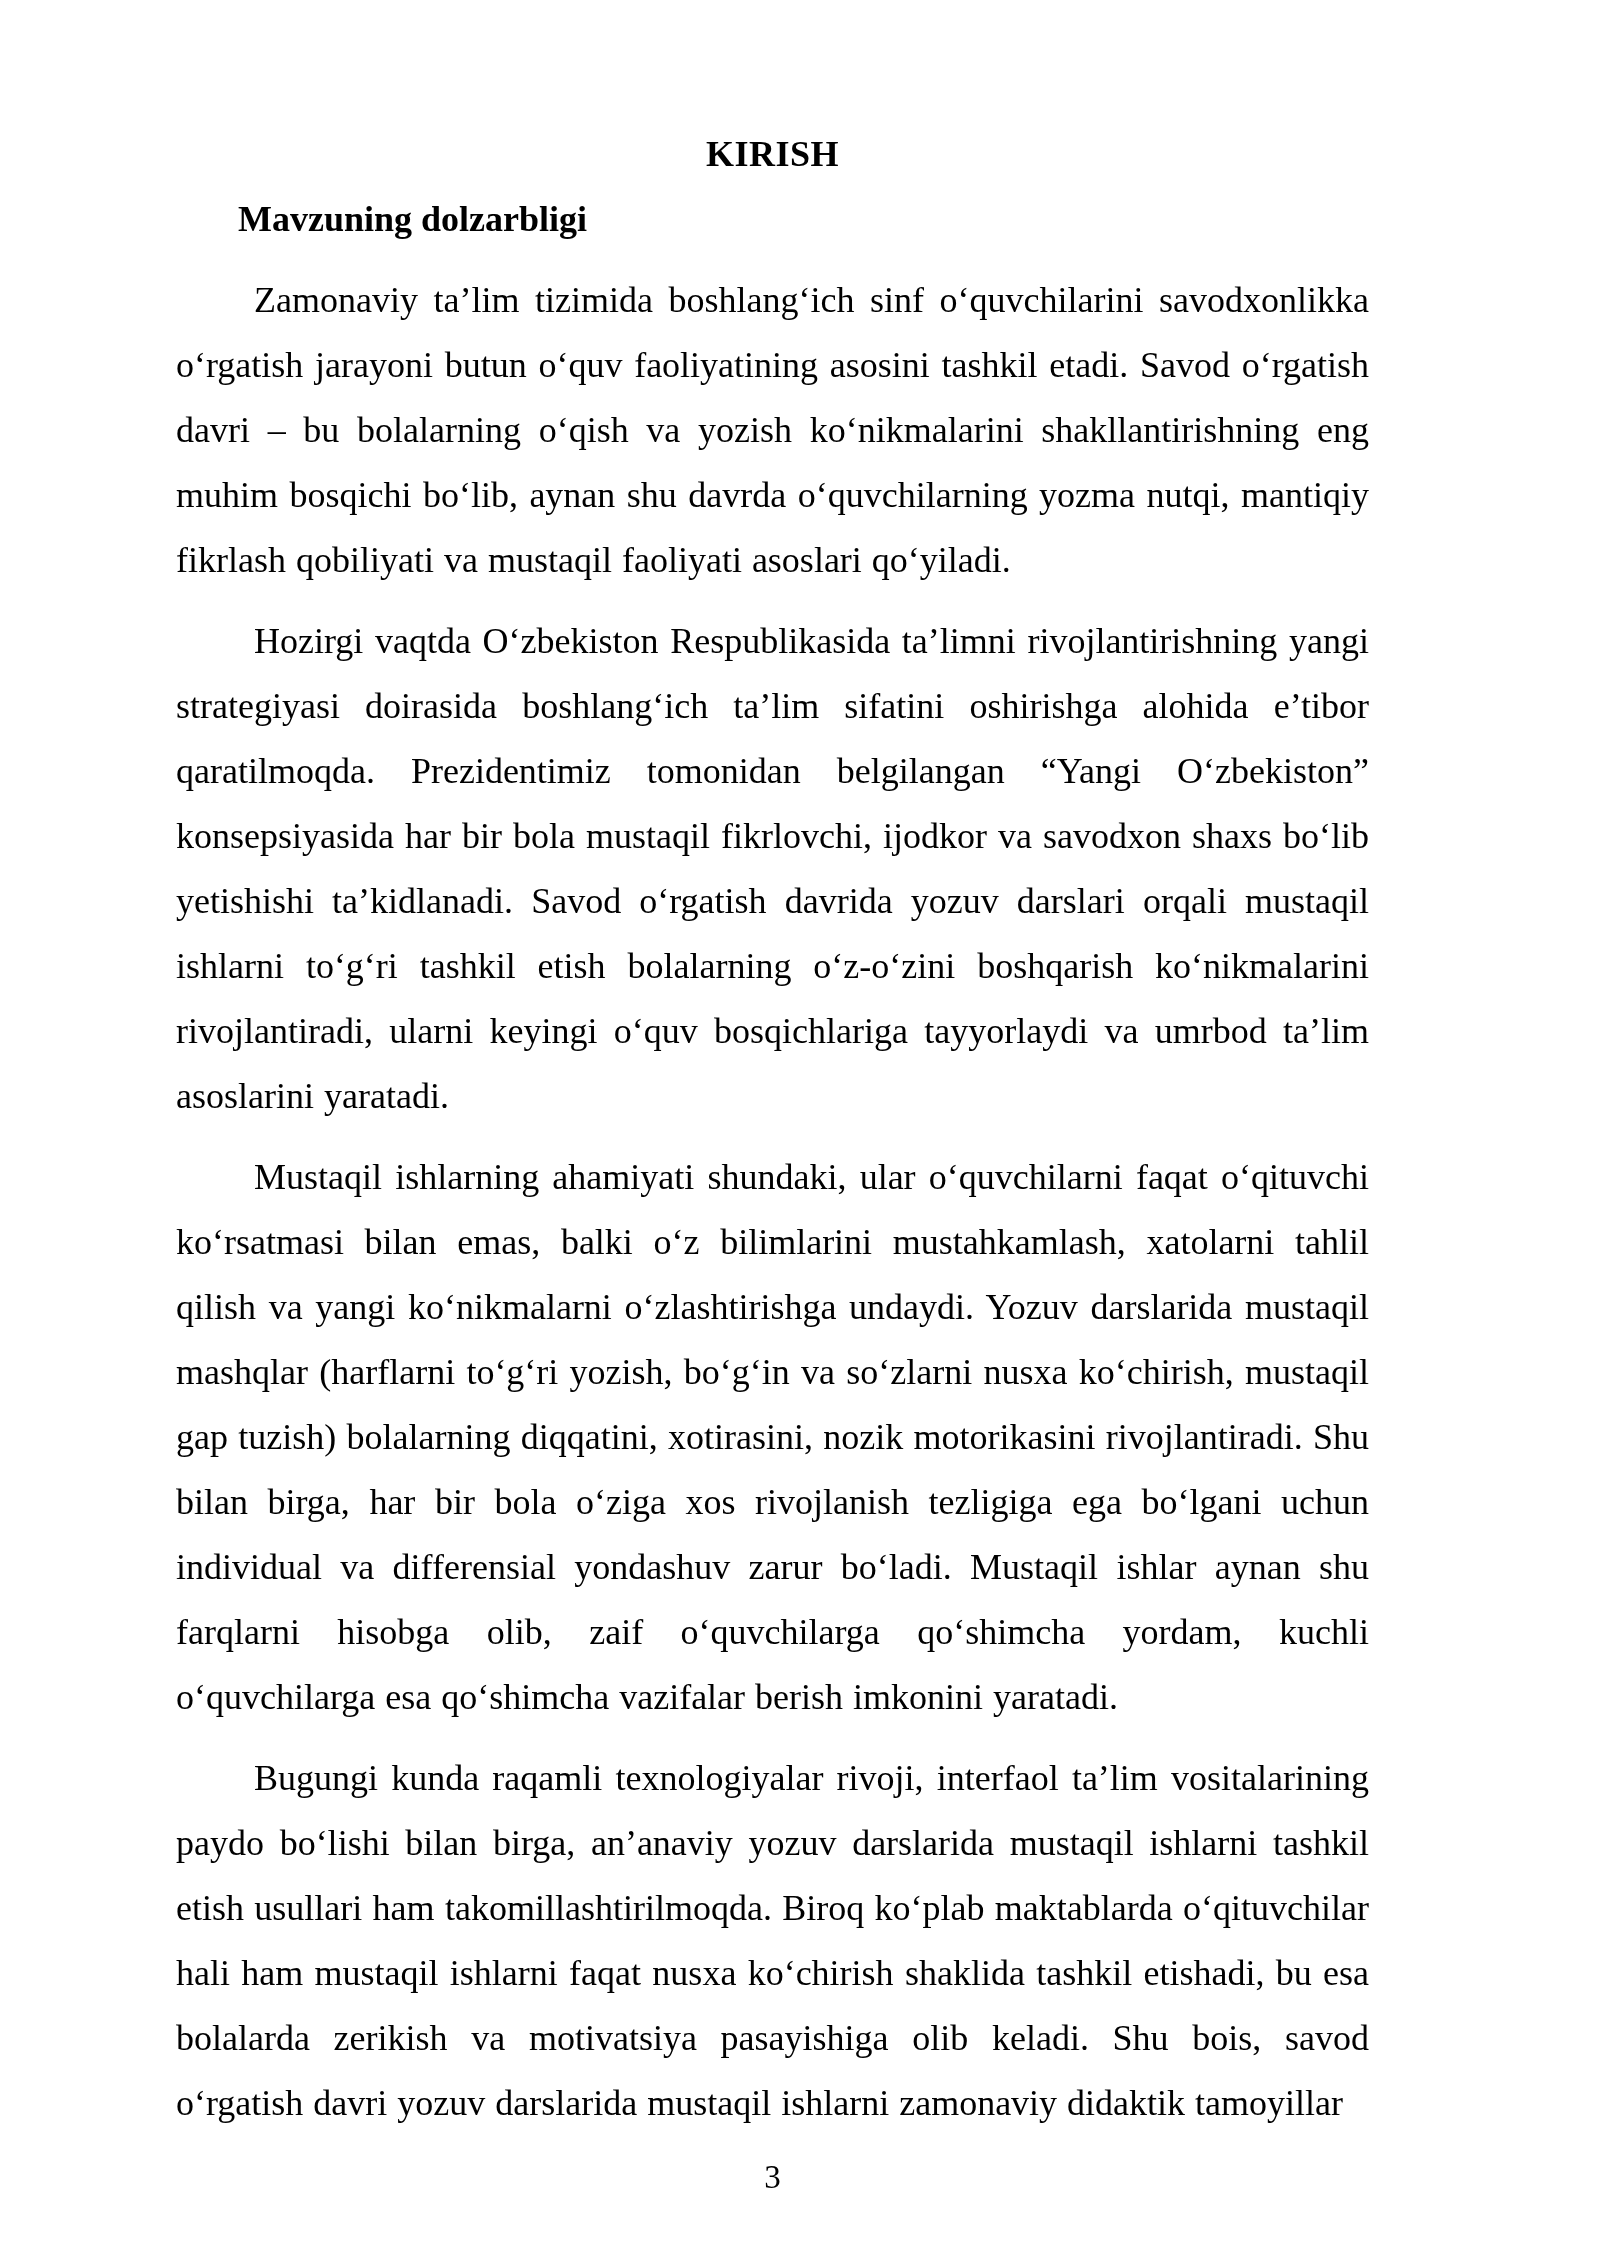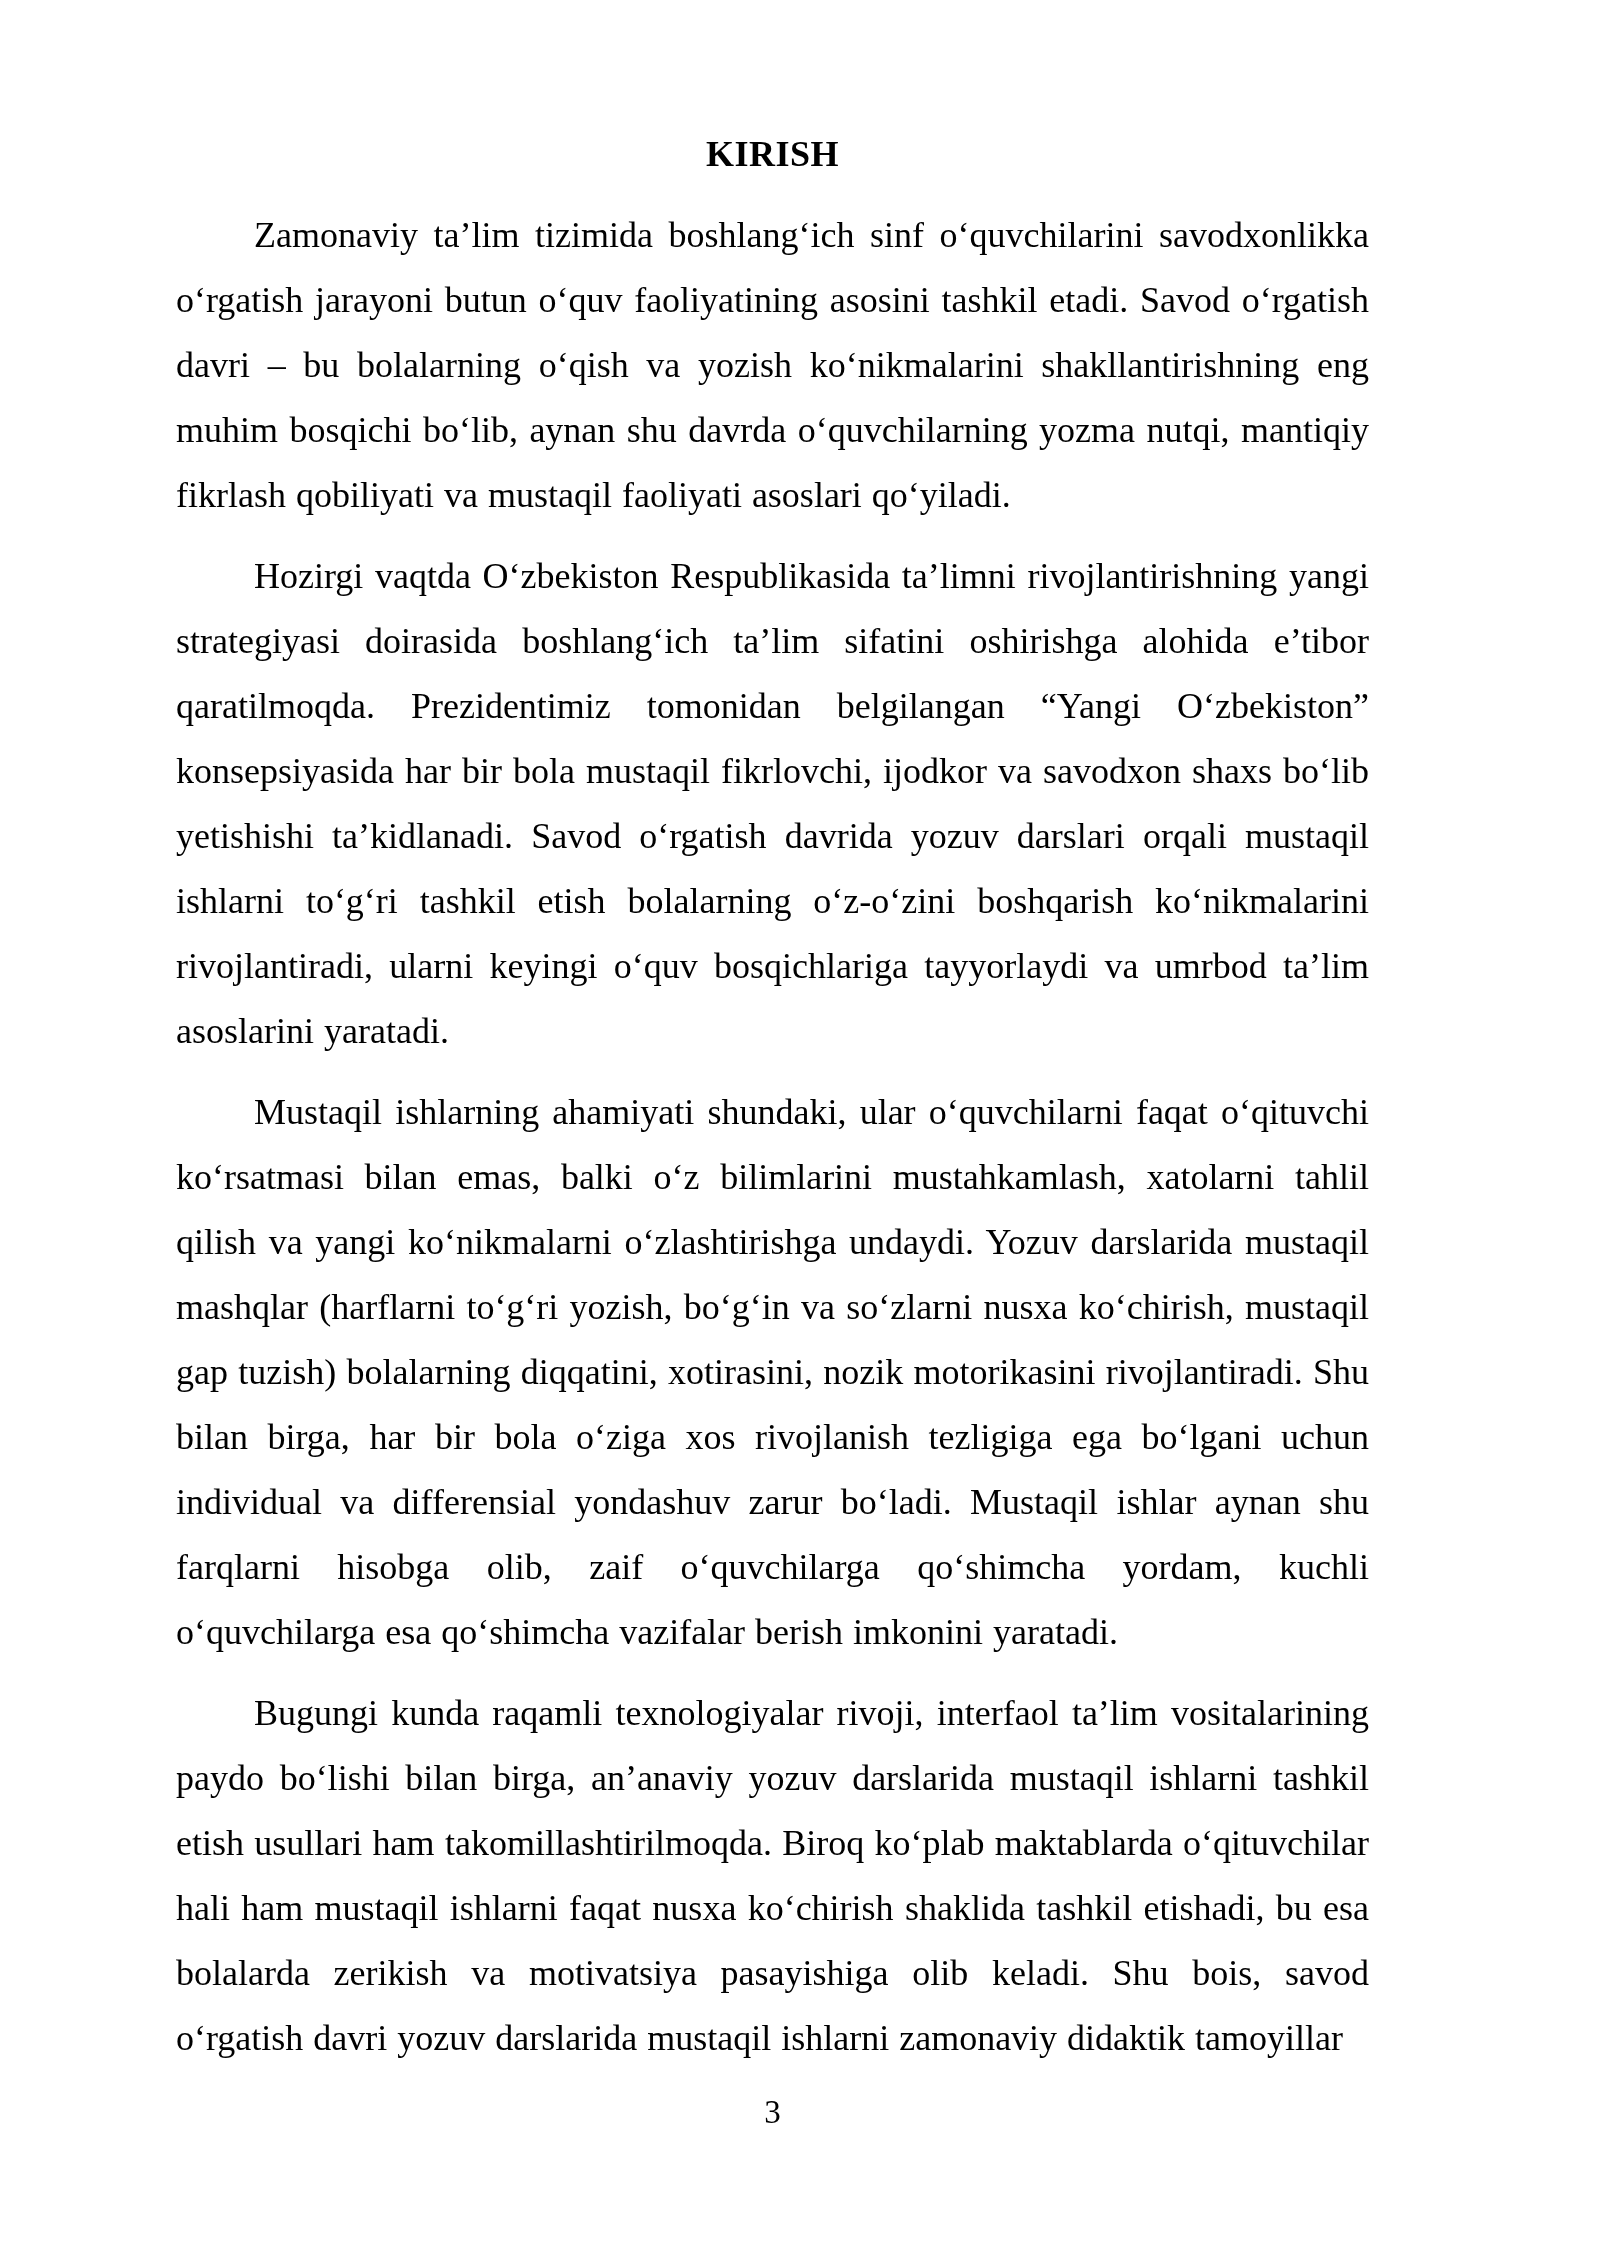--- a/index.html
+++ b/index.html
@@ -56,20 +56,21 @@
     line-height: 50px;
     text-align: center;
   }
 </style>
 </head>
 <body>
 
 <div class="page">
   <h1 class="doc-title">KIRISH</h1>
 
+  <h2 class="section-heading">Mavzuning dolzarbligi</h2>
 
   <p class="body-paragraph">Zamonaviy ta’lim tizimida boshlang‘ich sinf o‘quvchilarini savodxonlikka o‘rgatish jarayoni butun o‘quv faoliyatining asosini tashkil etadi. Savod o‘rgatish davri – bu bolalarning o‘qish va yozish ko‘nikmalarini shakllantirishning eng muhim bosqichi bo‘lib, aynan shu davrda o‘quvchilarning yozma nutqi, mantiqiy fikrlash qobiliyati va mustaqil faoliyati asoslari qo‘yiladi.</p>
 
   <p class="body-paragraph">Hozirgi vaqtda O‘zbekiston Respublikasida ta’limni rivojlantirishning yangi strategiyasi doirasida boshlang‘ich ta’lim sifatini oshirishga alohida e’tibor qaratilmoqda. Prezidentimiz tomonidan belgilangan “Yangi O‘zbekiston” konsepsiyasida har bir bola mustaqil fikrlovchi, ijodkor va savodxon shaxs bo‘lib yetishishi ta’kidlanadi. Savod o‘rgatish davrida yozuv darslari orqali mustaqil ishlarni to‘g‘ri tashkil etish bolalarning o‘z-o‘zini boshqarish ko‘nikmalarini rivojlantiradi, ularni keyingi o‘quv bosqichlariga tayyorlaydi va umrbod ta’lim asoslarini yaratadi.</p>
 
   <p class="body-paragraph">Mustaqil ishlarning ahamiyati shundaki, ular o‘quvchilarni faqat o‘qituvchi ko‘rsatmasi bilan emas, balki o‘z bilimlarini mustahkamlash, xatolarni tahlil qilish va yangi ko‘nikmalarni o‘zlashtirishga undaydi. Yozuv darslarida mustaqil mashqlar (harflarni to‘g‘ri yozish, bo‘g‘in va so‘zlarni nusxa ko‘chirish, mustaqil gap tuzish) bolalarning diqqatini, xotirasini, nozik motorikasini rivojlantiradi. Shu bilan birga, har bir bola o‘ziga xos rivojlanish tezligiga ega bo‘lgani uchun individual va differensial yondashuv zarur bo‘ladi. Mustaqil ishlar aynan shu farqlarni hisobga olib, zaif o‘quvchilarga qo‘shimcha yordam, kuchli o‘quvchilarga esa qo‘shimcha vazifalar berish imkonini yaratadi.</p>
 
   <p class="body-paragraph">Bugungi kunda raqamli texnologiyalar rivoji, interfaol ta’lim vositalarining paydo bo‘lishi bilan birga, an’anaviy yozuv darslarida mustaqil ishlarni tashkil etish usullari ham takomillashtirilmoqda. Biroq ko‘plab maktablarda o‘qituvchilar hali ham mustaqil ishlarni faqat nusxa ko‘chirish shaklida tashkil etishadi, bu esa bolalarda zerikish va motivatsiya pasayishiga olib keladi. Shu bois, savod o‘rgatish davri yozuv darslarida mustaqil ishlarni zamonaviy didaktik tamoyillar</p>
 
   <div class="page-number">3</div>

